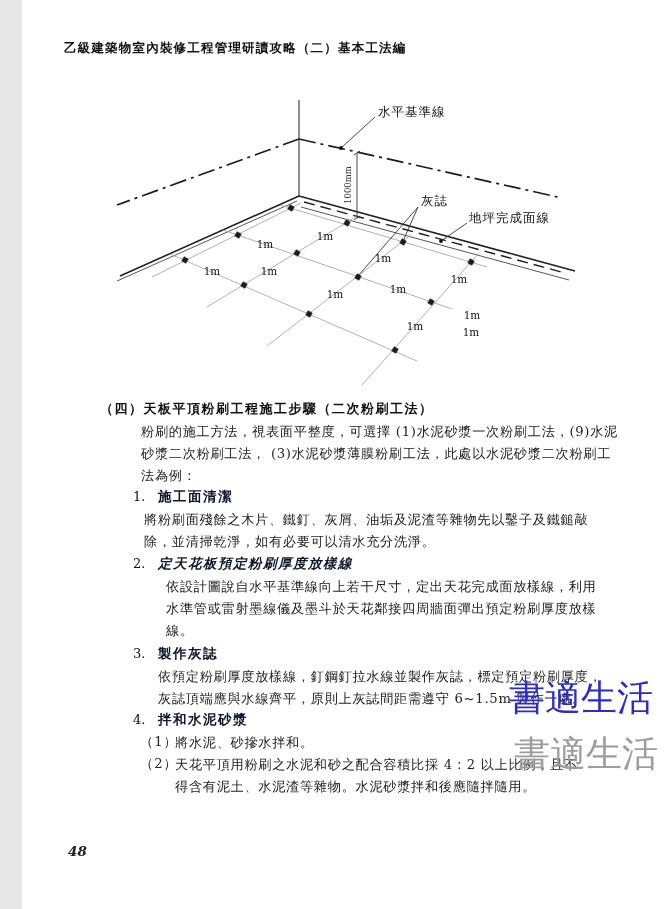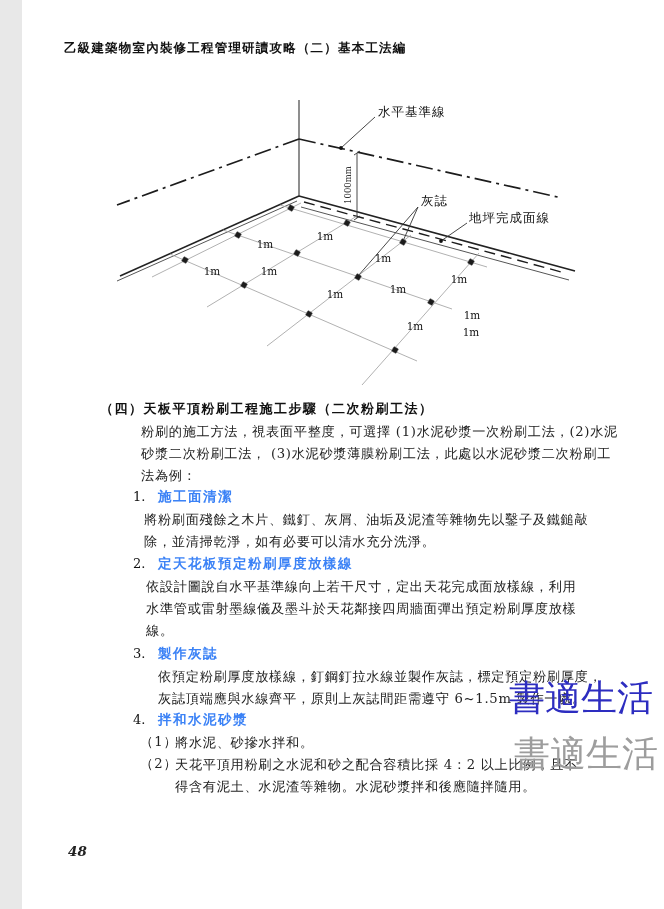--- a/index.html
+++ b/index.html
@@ -7,21 +7,21 @@
         font-family:"DejaVu Serif","Liberation Serif",serif;color:#1c1c1c;margin-left:22px;}
   .abs{position:absolute;}
   .hdr{font-family:"DejaVu Sans","Liberation Sans",sans-serif;font-weight:bold;
        font-size:12.5px;letter-spacing:1.2px;color:#111;}
   .sec-h{font-family:"DejaVu Sans","Liberation Sans",sans-serif;font-weight:bold;
          font-size:13px;letter-spacing:1.5px;color:#111;}
   .caption{font-weight:bold;font-size:14px;letter-spacing:2px;color:#111;text-align:center;}
   .intro,.step-body,.sub-body{font-size:13.2px;line-height:22px;white-space:pre;
          letter-spacing:0.7px;color:#222;}
   .step-num{font-size:13px;color:#111;}
-  .step-title{font-weight:bold;font-size:13.5px;letter-spacing:1.5px;color:#3b82f6;}
+  .step-title{font-weight:bold;font-size:13.5px;letter-spacing:1.5px;color:#0f172a;}
   .sub-num{font-size:13.2px;letter-spacing:1px;color:#222;}
   .wm{font-size:36px;letter-spacing:0px;line-height:1;white-space:nowrap;z-index:5;text-align:right;}
   .pagenum{font-style:italic;font-weight:bold;font-size:13.5px;color:#222;}
   svg text{font-family:"DejaVu Serif","Liberation Serif",serif;}
 </style>
 </head>
 <body>
 
 <div class="page">
 
@@ -95,32 +95,32 @@
       <text x="352" y="188">1m</text>
       <text x="365" y="224">1m</text>
       <text x="308" y="235">1m</text>
       <text x="364" y="241">1m</text>
     </g>
   </svg>
 
 
   <div class="abs sec-h" style="left:78px;top:400px;">（四）天板平頂粉刷工程施工步驟（二次粉刷工法）</div>
 
-  <div class="abs intro" style="left:119px;top:421px;">粉刷的施工方法，視表面平整度，可選擇 (1)水泥砂漿一次粉刷工法，(2)水泥
+  <div class="abs intro" style="left:119px;top:421px;">粉刷的施工方法，視表面平整度，可選擇 (1)水泥砂漿一次粉刷工法，(9)水泥
 砂漿二次粉刷工法， (3)水泥砂漿薄膜粉刷工法，此處以水泥砂漿二次粉刷工
 法為例：</div>
 
   <div class="abs step-num" style="left:111px;top:489px;">1.</div>
   <div class="abs step-title" style="left:136px;top:488px;">施工面清潔</div>
   <div class="abs step-body" style="left:122px;top:509px;">將粉刷面殘餘之木片、鐵釘、灰屑、油垢及泥渣等雜物先以鑿子及鐵鎚敲
 除，並清掃乾淨，如有必要可以清水充分洗淨。</div>
 
   <div class="abs step-num" style="left:111px;top:556px;">2.</div>
-  <div class="abs step-title" style="left:136px;top:555px;">定天花板預定粉刷厚度放樣線</div>
-  <div class="abs step-body" style="left:124px;top:576px;">依設計圖說自水平基準線向上若干尺寸，定出天花完成面放樣線，利用
+  <div class="abs step-title" style="left:136px;top:555px;font-style:italic;">定天花板預定粉刷厚度放樣線</div>
+  <div class="abs step-body" style="left:144px;top:576px;">依設計圖說自水平基準線向上若干尺寸，定出天花完成面放樣線，利用
 水準管或雷射墨線儀及墨斗於天花鄰接四周牆面彈出預定粉刷厚度放樣
 線。</div>
 
   <div class="abs step-num" style="left:111px;top:646px;">3.</div>
   <div class="abs step-title" style="left:136px;top:645px;">製作灰誌</div>
   <div class="abs step-body" style="left:136px;top:666px;">依預定粉刷厚度放樣線，釘鋼釘拉水線並製作灰誌，標定預定粉刷厚度，
 灰誌頂端應與水線齊平，原則上灰誌間距需遵守 6~1.5m 製作一處。</div>
 
   <div class="abs step-num" style="left:111px;top:712px;">4.</div>
   <div class="abs step-title" style="left:136px;top:711px;text-align:center;">拌和水泥砂漿</div>

